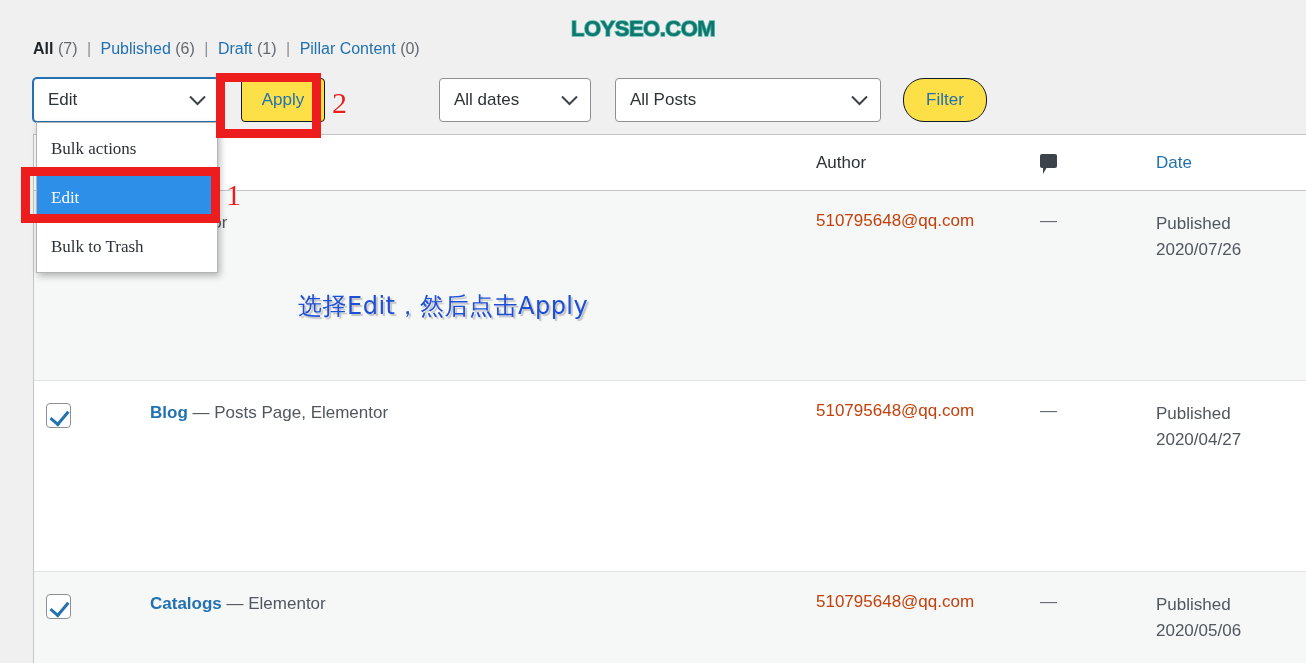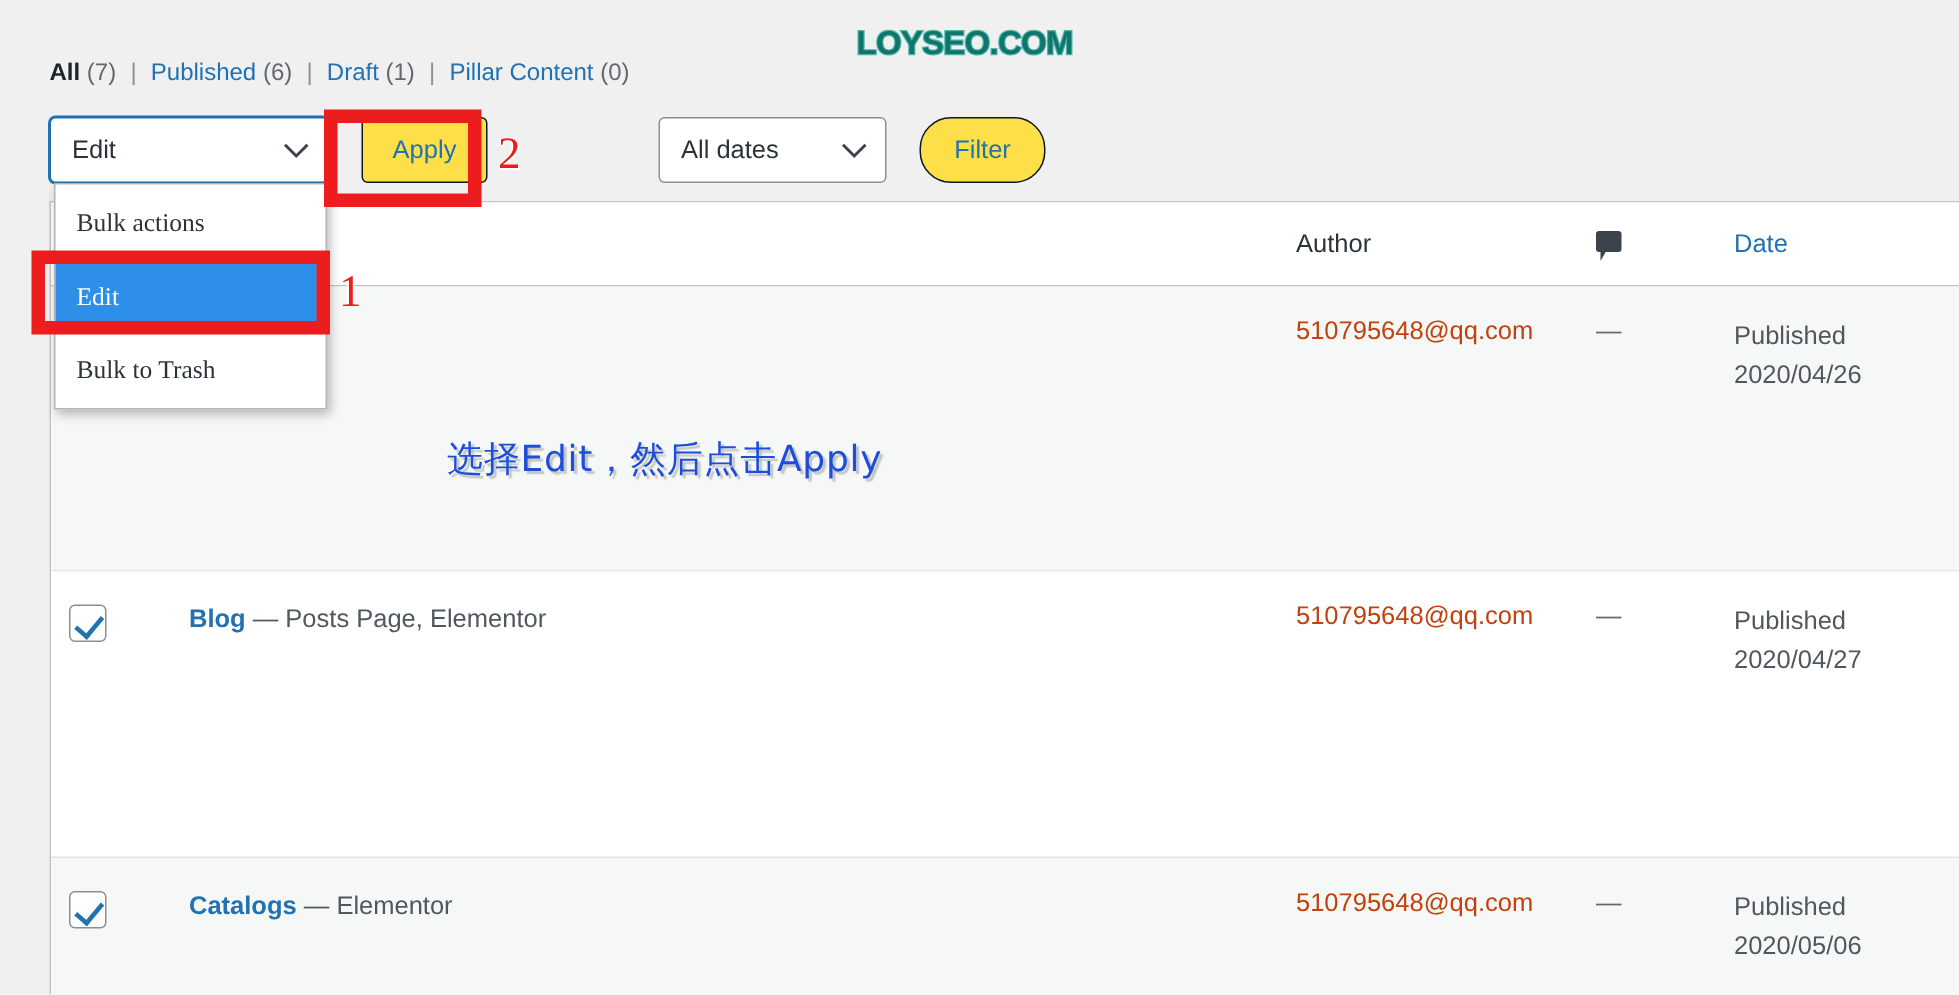--- a/index.html
+++ b/index.html
@@ -141,20 +141,21 @@
     background: #fff;
     border-left: 1px solid #c3c4c7;
     border-top: 1px solid #c3c4c7;
     z-index: 10;
   }
   .tbl-row {
     display: flex;
     align-items: flex-start;
     border-bottom: 1px solid #e3e4e6;
     background: #fff;
+    gap: 24px;
   }
   .tbl-row.alt { background: #f6f7f7; }
   .tbl-head {
     height: 56px;
     align-items: center;
     border-bottom: 1px solid #c3c4c7;
     background: #fff;
   }
   .col-cb     { width: 48px; flex: 0 0 48px; display:flex; justify-content:center; padding-top: 22px; }
   .tbl-head .col-cb { padding-top: 0; }
@@ -287,20 +288,28 @@
 
   <div class="wp-select" id="date-filter-select">
     <span>All dates</span>
     <span class="chev">
       <svg width="17" height="11" viewBox="0 0 17 11">
           <path d="M1 1.5 L8.5 9 L16 1.5" fill="none" stroke="#3c434a" stroke-width="2"></path>
         </svg>
     </span>
   </div>
 
+  <div class="wp-select" id="cat-filter-select">
+    <span>All Posts</span>
+    <span class="chev">
+      <svg width="17" height="11" viewBox="0 0 17 11">
+          <path d="M1 1.5 L8.5 9 L16 1.5" fill="none" stroke="#3c434a" stroke-width="2"></path>
+        </svg>
+    </span>
+  </div>
 
   <div class="wp-button" id="filter-button">Filter</div>
 </div>
 
 <div class="wp-list-table">
 
   <div class="tbl-row tbl-head">
     <div class="col-cb"></div>
     <div class="col-title">
       <span class="th-label"></span>
@@ -326,21 +335,21 @@
       </span>
     </div>
     <div class="col-author cell-author">
       <a>510795648@qq.com</a>
     </div>
     <div class="col-comments">
       <span class="cell-dash">—</span>
     </div>
     <div class="col-date">
       <div class="cell-date">Published</div>
-      <div class="cell-date">2020/04/26</div>
+      <div class="cell-date">2020/07/26</div>
     </div>
   </div>
 
   <div class="tbl-row row-h2">
     <div class="col-cb">
       <span class="cb-box checked"></span>
     </div>
     <div class="col-title">
       <span class="row-title">
         <a>Blog</a>

